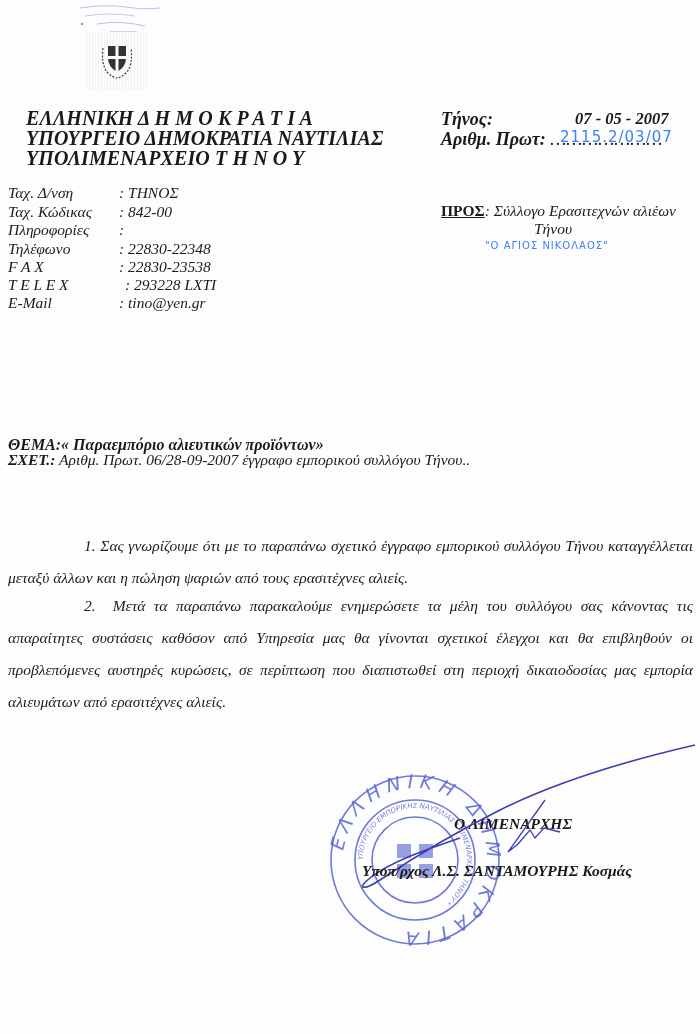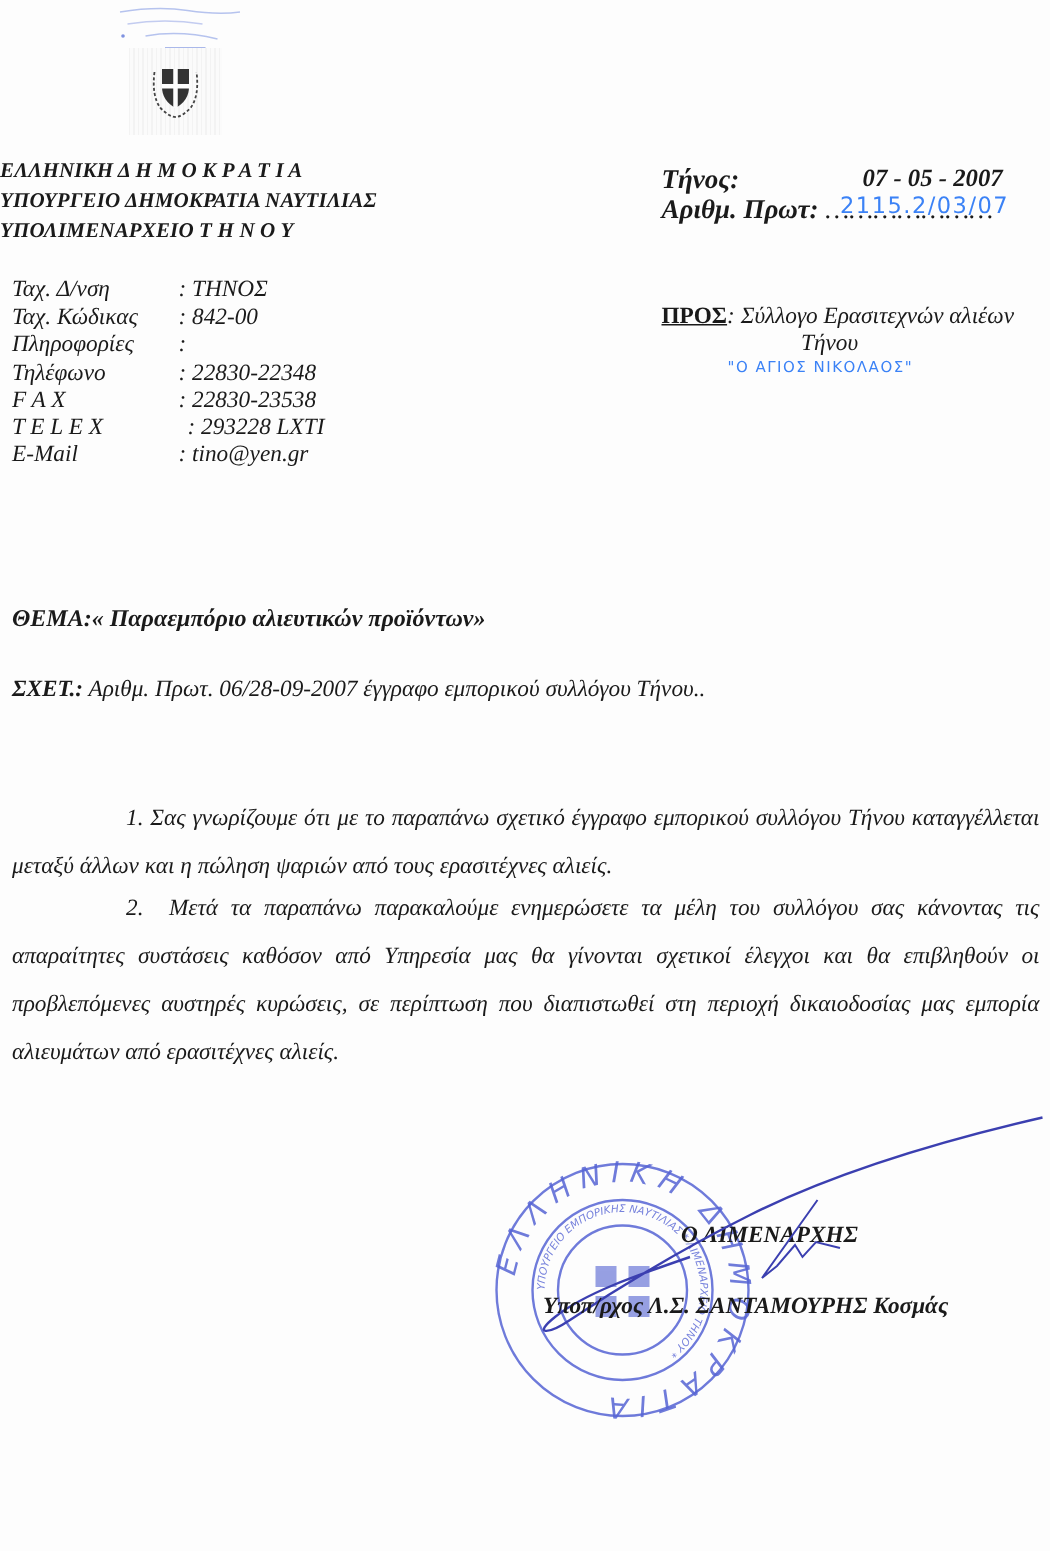--- a/index.html
+++ b/index.html
@@ -15,35 +15,35 @@
 
     
     .emblem-wrap {
       position: absolute; left: 86px; top: 32px; width: 62px; height: 58px;
       background: repeating-linear-gradient(90deg, #f3f3f3 0 1px, #fbfbfb 1px 3px);
     }
     .emblem-wrap svg { position: absolute; left: 13px; top: 10px; }
     .scribble { position: absolute; left: 75px; top: 2px; }
 
     
-    .org-line { left: 0; font-size: 14px; font-weight: bold; letter-spacing: 0.1px; }
+    .org-line { left: 26px; font-size: 20px; font-weight: bold; letter-spacing: 0.1px; }
 
     .right-label { font-size: 18px; font-weight: bold; }
     .date-val { font-size: 16.5px; font-weight: bold; }
     .handwrite {
       font-family: "DejaVu Sans", sans-serif; font-style: normal;
       color: #3b82f6; letter-spacing: 1px;
     }
 
     
     .contact-row { left: 8px; font-size: 15.5px; }
     .contact-row .lbl { display: inline-block; width: 95px; }
     .contact-row .val { display: inline-block; margin-left: 16px; }
 
-    .subject { left: 8px; font-size: 16px; }
+    .subject { left: 8px; font-size: 16px; margin-top: 32px; }
     .body-text { left: 8px; width: 680px; font-size: 15.5px; }
     .para {
       position: absolute; left: 8px; width: 685px; font-size: 15.5px;
       line-height: 32px; text-align: justify; white-space: normal;
     }
     .para .num { padding-left: 76px; }
 
     .sig-title { left: 454px; top: 776px; font-size: 15.5px; font-weight: bold; margin-top: 39px; }
     .sig-name { left: 362px; top: 862px; font-size: 15.5px; font-weight: bold; }
 

